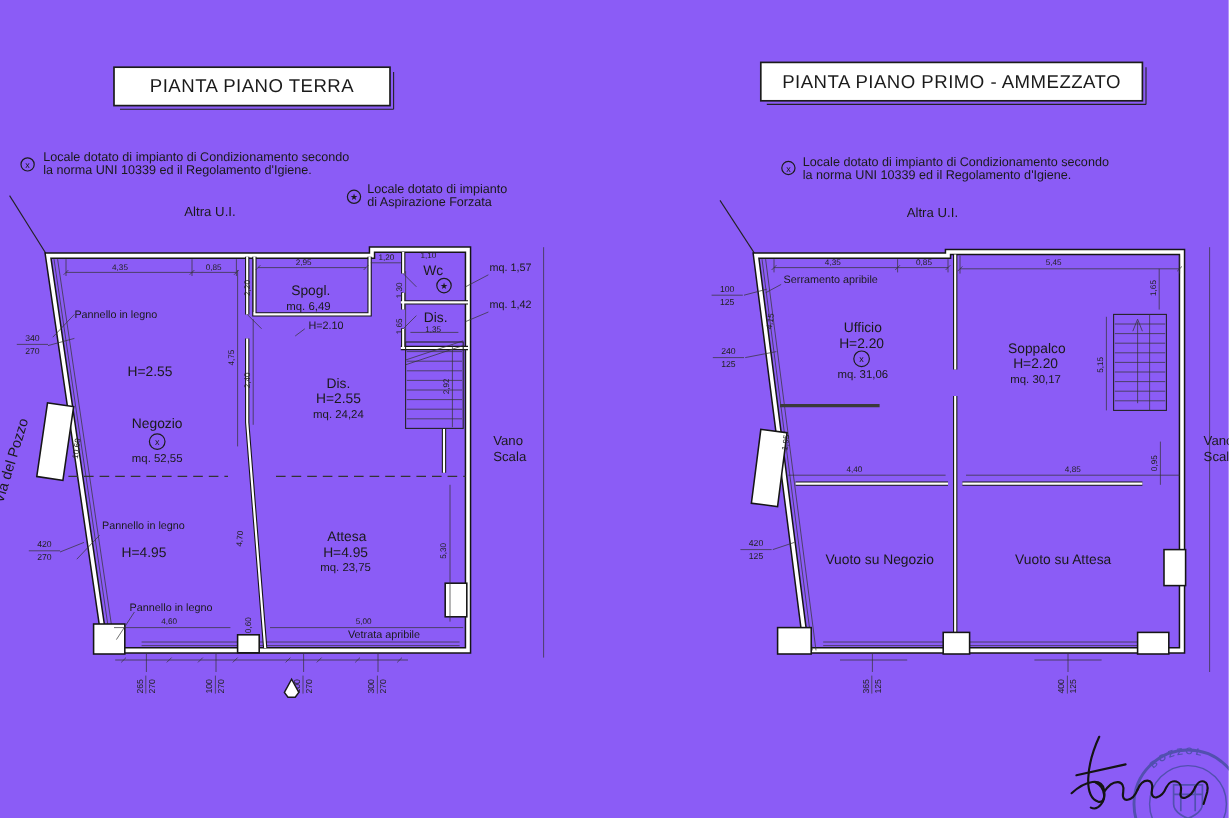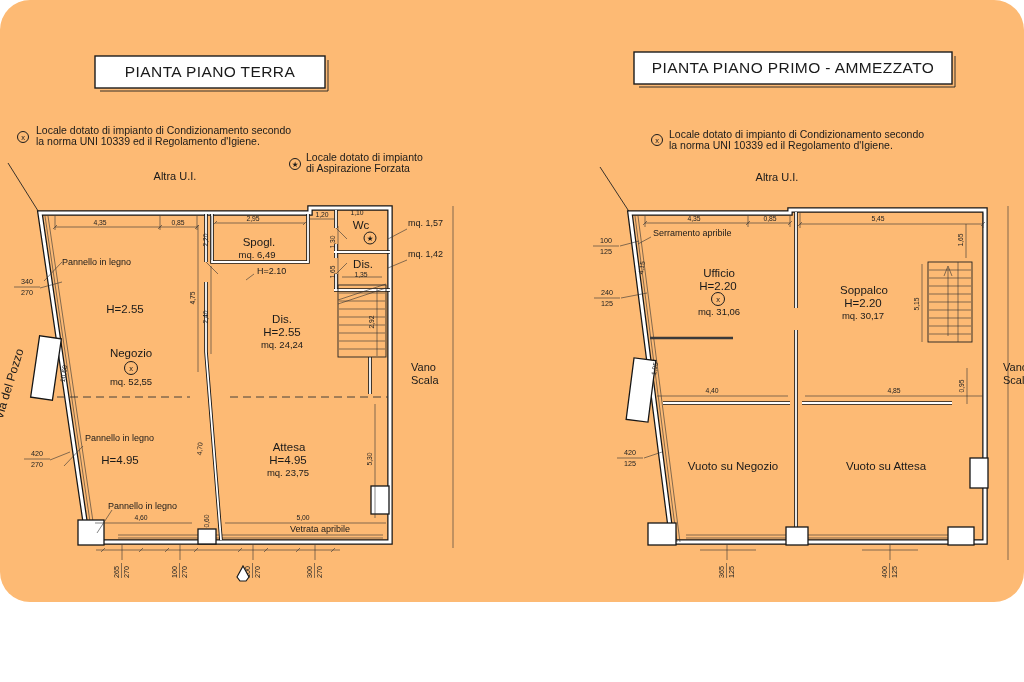--- a/index.html
+++ b/index.html
@@ -1,16 +1,16 @@
 <!DOCTYPE html>
 <html><head>
 <meta charset="utf-8">
 <style>
   html,body{margin:0;padding:0;background:#ffffff;}
-  .page{position:relative;width:1024px;height:602px;background:#fdba74;overflow:hidden;border-radius:30px;}
+  .page{position:relative;width:1024px;height:682px;background:#8b5cf6;overflow:hidden;}
   svg{position:absolute;inset:0;}
   text{font-family:"Liberation Sans","DejaVu Sans",sans-serif;fill:#1a1a1a;}
   .t-title{font-size:15.5px;letter-spacing:.4px;}
   .t-note{font-size:10.5px;}
   .t-room{font-size:11.5px;}
   .t-sub{font-size:9.5px;}
   .t-lab{font-size:9px;}
   .t-big{font-size:11px;}
   .t-dim{font-size:6.8px;fill:#222;}
   .t-fr{font-size:7.2px;fill:#222;}

